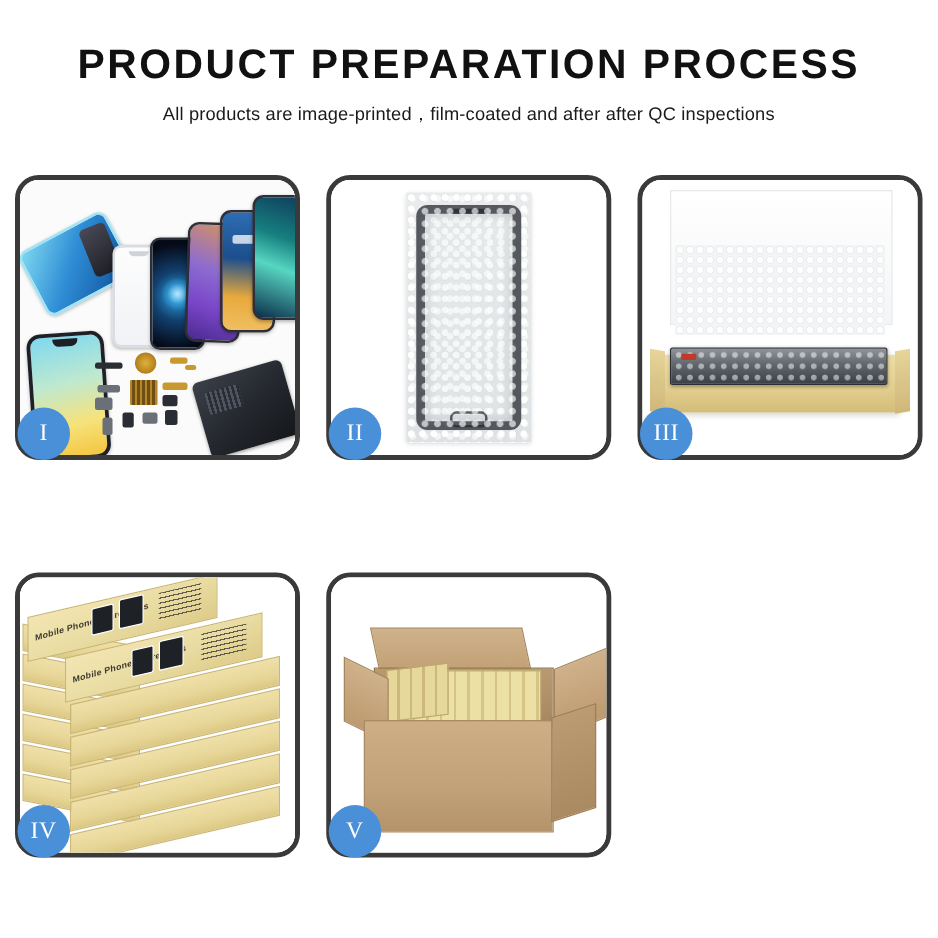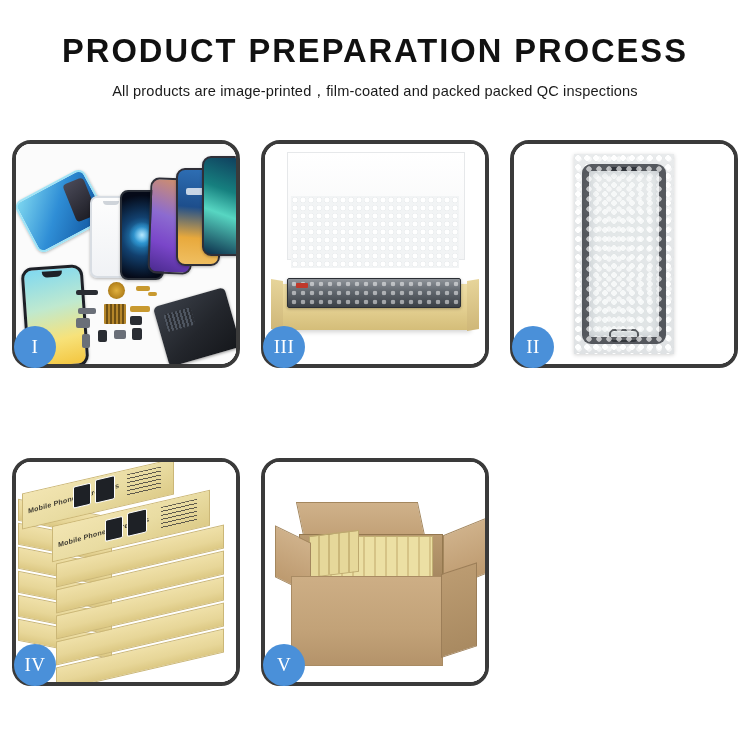--- a/index.html
+++ b/index.html
@@ -349,21 +349,21 @@
   .c6-tab{
     position:absolute; width:16px; height:20px;
     background: linear-gradient(180deg,#bb9b71,#ab8a60);
   }
 </style>
 </head>
 <body>
 
 <div class="header">
   <div class="page-title">PRODUCT PREPARATION PROCESS</div>
-  <div class="page-subtitle">All products are image-printed，film-coated and packed packed QC inspections</div>
+  <div class="page-subtitle">All products are image-printed，film-coated and after after QC inspections</div>
 </div>
 
 <div class="grid">
 
   <div class="panel">
     <div class="panel-inner">
       <div class="p1-bg"></div>
       <div class="scr scr-a"></div>
       <div class="scr scr-b"></div>
       <div class="scr scr-c"></div>
@@ -386,42 +386,42 @@
         <div class="pt" style="left:40px; top:50px; width:12px; height:9px;"></div>
         <div class="pt dark" style="left:58px; top:48px; width:10px; height:12px;"></div>
         <div class="pt" style="left:8px;  top:54px; width:8px;  height:14px;"></div>
       </div>
     </div>
     <div class="badge">I</div>
   </div>
 
   <div class="panel">
     <div class="panel-inner">
+      <div class="p2-stage">
+        <div class="wrap-sheet">
+          <div class="glass-front"></div>
+          <div class="bubble-overlay"></div>
+        </div>
+      </div>
+    </div>
+    <div class="badge">II</div>
+  </div>
+
+  <div class="panel">
+    <div class="panel-inner">
       <div class="p3-stage">
         <div class="lid-back"></div>
         <div class="foam"></div>
         <div class="box3-tray"></div>
         <div class="screen-in-box">
           <div class="sticker-red"></div>
         </div>
       </div>
     </div>
     <div class="badge">III</div>
-  </div>
-
-  <div class="panel">
-    <div class="panel-inner">
-      <div class="p2-stage">
-        <div class="wrap-sheet">
-          <div class="glass-front"></div>
-          <div class="bubble-overlay"></div>
-        </div>
-      </div>
-    </div>
-    <div class="badge">II</div>
   </div>
 
   <div class="panel">
     <div class="panel-inner">
       <div class="p4-stage">
 
         <div class="kbox" style="left:2px;  top:46px;  width:92px; height:20px; transform:skewY(11deg);"></div>
         <div class="kbox" style="left:2px;  top:70px;  width:92px; height:20px; transform:skewY(11deg);"></div>
         <div class="kbox" style="left:2px;  top:94px;  width:92px; height:20px; transform:skewY(11deg);"></div>
         <div class="kbox" style="left:2px;  top:118px; width:92px; height:20px; transform:skewY(11deg);"></div>

